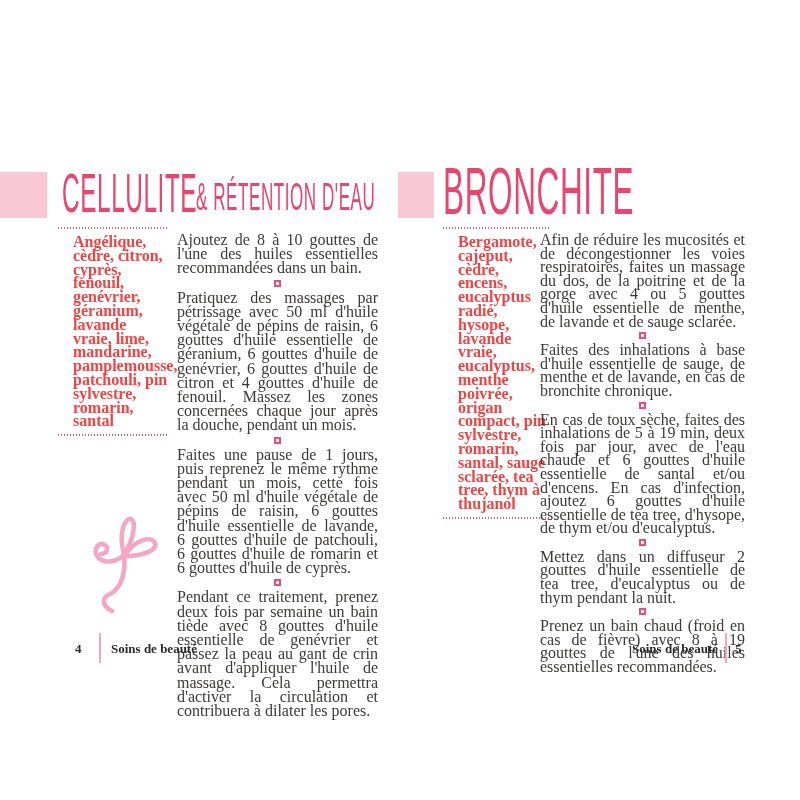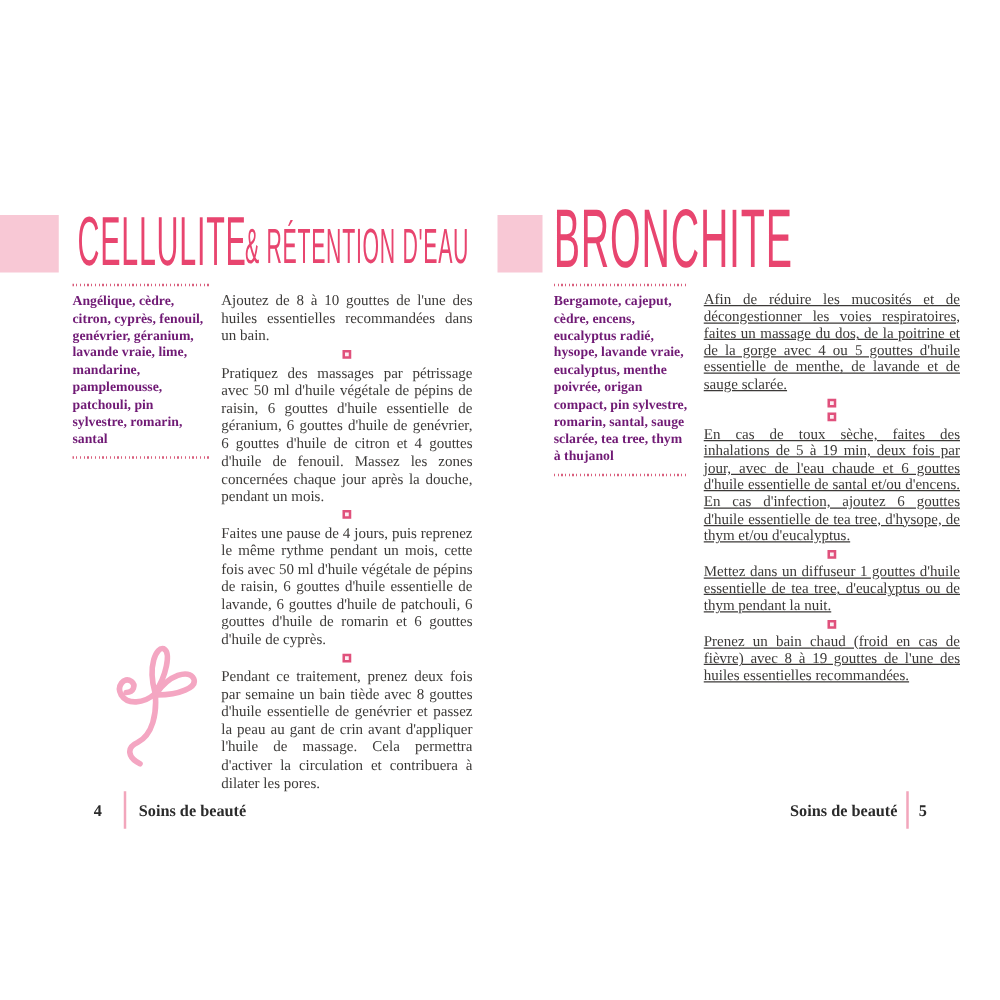--- a/index.html
+++ b/index.html
@@ -42,38 +42,38 @@
     position: absolute;
     top: 227px;
   }
   .oils-left  { left: 58px; width: 110px; }
   .oils-right { left: 43px; width: 108px; }
   .dotted-rule {
     height: 2px;
     background-image: repeating-linear-gradient(to right, #d95f7d 0 1px, transparent 1px 3px);
   }
   .oils p {
-    margin: 6px 0 6px 0;
-    font-size: 11px;
+    margin: 6px 0 6px 15px;
+    font-size: 16px;
     line-height: 13.8px;
     font-weight: bold;
-    color: #701a75;
+    color: #ef4444;
   }
 
   
   .body-col {
     position: absolute;
     top: 233px;
     color: #3c3a38;
   }
   .col-left  { left: 177px; width: 201px; }
-  .col-right { left: 163px; width: 205px; text-decoration: underline; }
+  .col-right { left: 140px; width: 205px; }
   .body-col p {
     margin: 0;
-    font-size: 12px;
+    font-size: 16px;
     line-height: 14.2px;
     text-align: justify;
   }
   .col-right p { line-height: 13.6px; }
   .pbreak {
     display: flex;
     justify-content: center;
     margin: 4px 0 4px 0;
   }
   .pbreak .sq {
@@ -142,21 +142,21 @@
 
     <div class="body-col col-left">
       <p>Ajoutez de 8 à 10 gouttes de l'une des huiles essentielles recommandées dans un bain.</p>
       <div class="pbreak">
           <span class="sq"></span>
         </div>
       <p>Pratiquez des massages par pétrissage avec 50 ml d'huile végétale de pépins de raisin, 6 gouttes d'huile essentielle de géranium, 6 gouttes d'huile de genévrier, 6 gouttes d'huile de citron et 4 gouttes d'huile de fenouil. Massez les zones concernées chaque jour après la douche, pendant un mois.</p>
       <div class="pbreak">
           <span class="sq"></span>
         </div>
-      <p>Faites une pause de 4 jours, puis reprenez le même rythme pendant un mois, cette fois avec 50 ml d'huile végétale de pépins de raisin, 6 gouttes d'huile essentielle de lavande, 6 gouttes d'huile de patchouli, 6 gouttes d'huile de romarin et 6 gouttes d'huile de cyprès.</p>
+      <p>Faites une pause de 1 jours, puis reprenez le même rythme pendant un mois, cette fois avec 50 ml d'huile végétale de pépins de raisin, 6 gouttes d'huile essentielle de lavande, 6 gouttes d'huile de patchouli, 6 gouttes d'huile de romarin et 6 gouttes d'huile de cyprès.</p>
       <div class="pbreak">
           <span class="sq"></span>
         </div>
       <p>Pendant ce traitement, prenez deux fois par semaine un bain tiède avec 8 gouttes d'huile essentielle de genévrier et passez la peau au gant de crin avant d'appliquer l'huile de massage. Cela permettra d'activer la circulation et contribuera à dilater les pores.</p>
     </div>
 
     <footer>
       <span class="footer-text fl-num">4</span>
       <span class="footer-bar fl-bar"></span>
       <span class="footer-text fl-sec">Soins de beauté</span>
@@ -175,28 +175,29 @@
       <div class="dotted-rule"></div>
       <p>Bergamote, cajeput, cèdre, encens, eucalyptus radié, hysope, lavande vraie, eucalyptus, menthe poivrée, origan compact, pin sylvestre, romarin, santal, sauge sclarée, tea tree, thym à thujanol</p>
       <div class="dotted-rule"></div>
     </aside>
 
     <div class="body-col col-right">
       <p>Afin de réduire les mucosités et de décongestionner les voies respiratoires, faites un massage du dos, de la poitrine et de la gorge avec 4 ou 5 gouttes d'huile essentielle de menthe, de lavande et de sauge sclarée.</p>
       <div class="pbreak">
           <span class="sq"></span>
         </div>
+      <p>Faites des inhalations à base d'huile essentielle de sauge, de menthe et de lavande, en cas de bronchite chronique.</p>
       <div class="pbreak">
           <span class="sq"></span>
         </div>
       <p>En cas de toux sèche, faites des inhalations de 5 à 19 min, deux fois par jour, avec de l'eau chaude et 6 gouttes d'huile essentielle de santal et/ou d'encens. En cas d'infection, ajoutez 6 gouttes d'huile essentielle de tea tree, d'hysope, de thym et/ou d'eucalyptus.</p>
       <div class="pbreak">
           <span class="sq"></span>
         </div>
-      <p>Mettez dans un diffuseur 1 gouttes d'huile essentielle de tea tree, d'eucalyptus ou de thym pendant la nuit.</p>
+      <p>Mettez dans un diffuseur 2 gouttes d'huile essentielle de tea tree, d'eucalyptus ou de thym pendant la nuit.</p>
       <div class="pbreak">
           <span class="sq"></span>
         </div>
       <p>Prenez un bain chaud (froid en cas de fièvre) avec 8 à 19 gouttes de l'une des huiles essentielles recommandées.</p>
     </div>
 
     <footer>
       <span class="footer-text fr-sec">Soins de beauté</span>
       <span class="footer-bar fr-bar"></span>
       <span class="footer-text fr-num">5</span>

